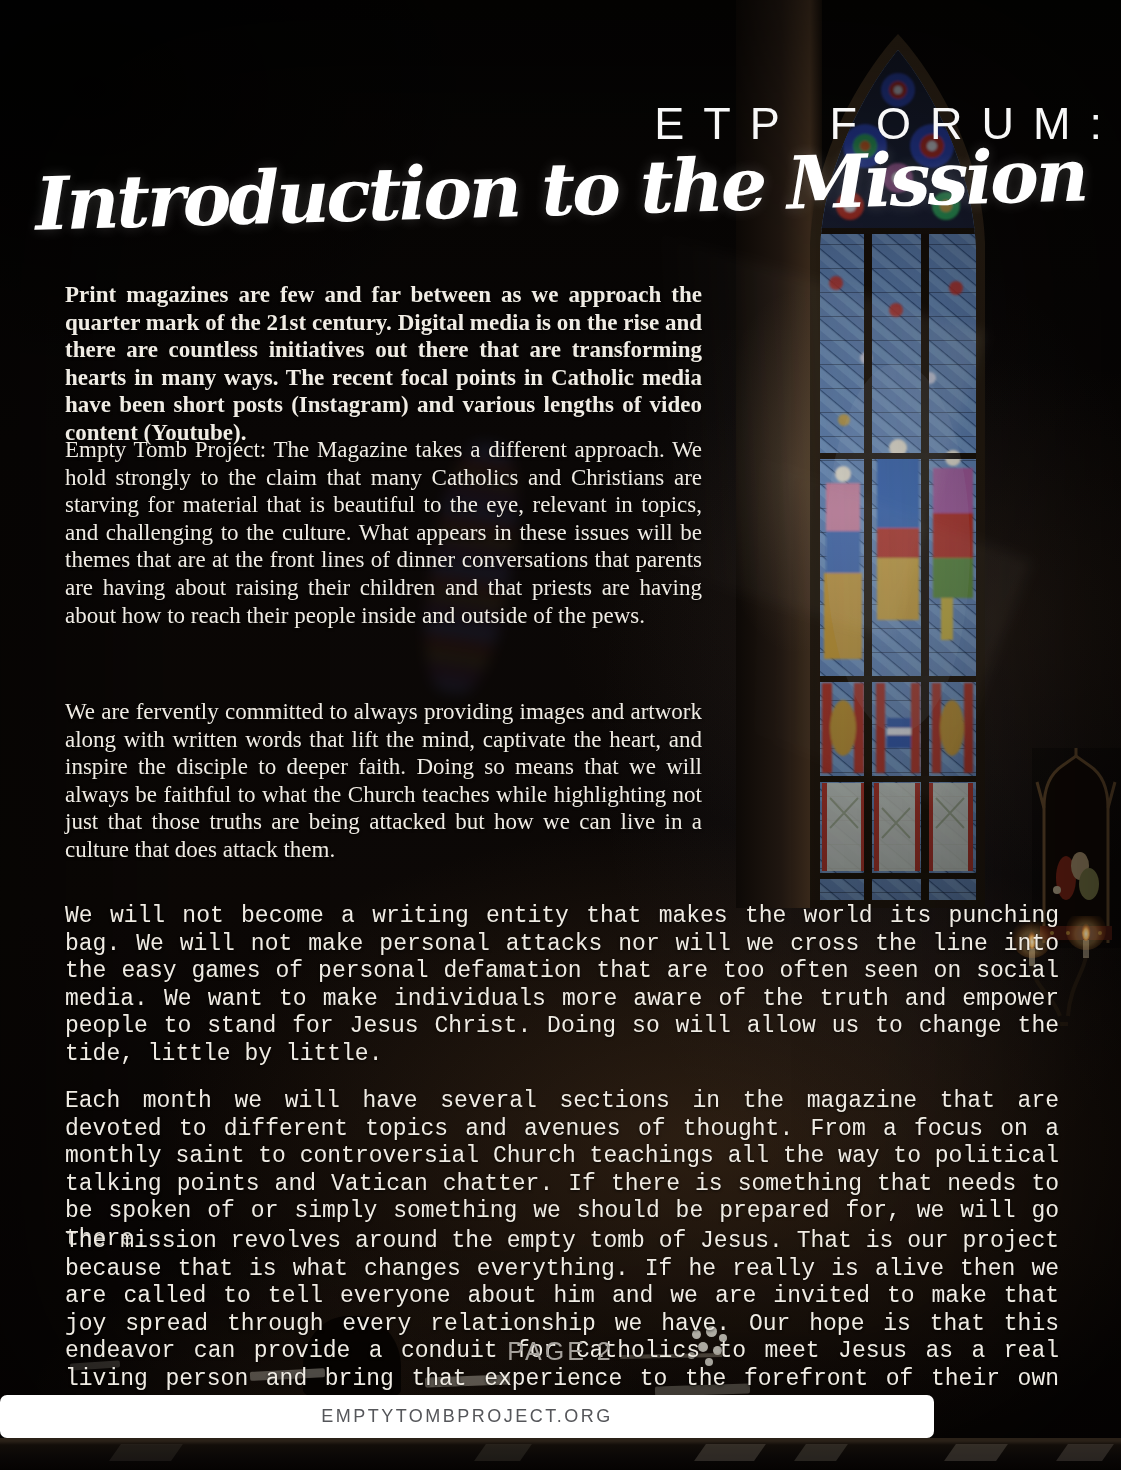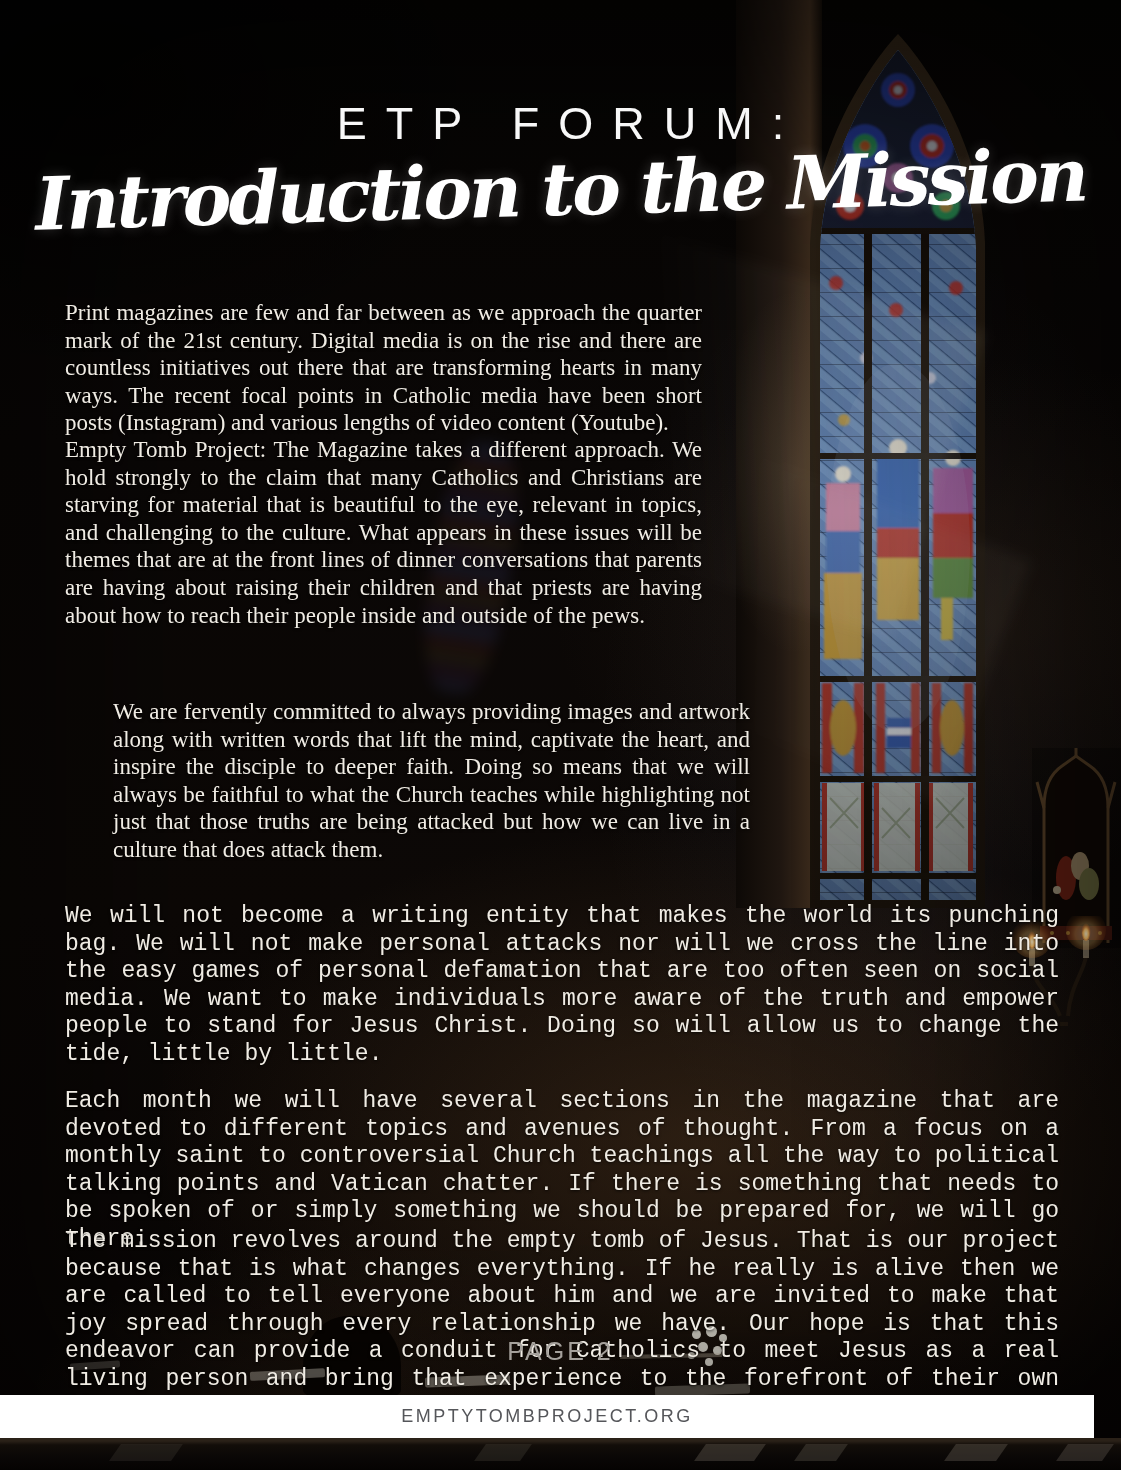--- a/index.html
+++ b/index.html
@@ -49,48 +49,48 @@
     position:absolute;left:303px;top:1316px;width:98px;height:82px;z-index:2;
     background:rgba(6,3,2,.92);border-radius:46% 46% 18% 18%/62% 62% 10% 10%;
   }
   .flowers{position:absolute;left:686px;top:1326px;width:48px;height:46px;z-index:2;}
   .flowers i{position:absolute;border-radius:50%;background:#e9e6dc;opacity:.85;}
   .altar-cloth{position:absolute;left:620px;top:1354px;width:102px;height:4px;z-index:2;
     background:#b8ad98;opacity:.4;transform:rotate(-1deg);}
   .paper{position:absolute;z-index:2;background:#cfc8ba;border-radius:2px;}
   
   .kicker{
-    position:absolute;top:98px;left:0;width:100%;z-index:5;text-align:center;
+    position:absolute;top:98px;left:0;width:100%;z-index:5;text-align:right;
     font-family:"Liberation Sans",sans-serif;font-weight:300;font-size:45px;
     letter-spacing:19px;text-indent:19px;color:#f8f8f8;
   }
   .script-title{
     position:absolute;top:146px;left:0;width:100%;z-index:5;text-align:center;
     font-family:"DejaVu Serif",serif;font-style:italic;font-weight:700;
     font-size:73px;letter-spacing:-3px;color:#ffffff;
     transform:rotate(-1.6deg);text-shadow:0 0 14px rgba(255,255,255,.18);
     white-space:nowrap;
   }
   .para{
     position:absolute;left:65px;z-index:5;color:#f0ece4;
     font-size:23px;line-height:27.6px;text-align:justify;
     text-shadow:0 1px 3px rgba(0,0,0,.75);margin:0;
   }
   .narrow{width:637px;}
   .wide{width:994px;font-family:Liberation Mono, monospace;}
-  .p1{top:299px;} .p2{top:436px;} .p3{top:698px;margin-left:48px;}
+  .p1{top:281px;font-weight:bold;} .p2{top:436px;} .p3{top:698px;}
   .p4{top:903px;} .p5{top:1088px;} .p6{top:1228px;}
   .page-num{
     position:absolute;top:1337px;left:0;width:100%;z-index:5;text-align:center;
     font-family:"Liberation Sans",sans-serif;font-size:25px;letter-spacing:3px;
     color:#a5a19c;
   }
   .footer-bar{
-    position:absolute;top:1395px;left:0;width:1094px;height:43px;z-index:6;
-    background:#ffffff;display:flex;align-items:center;justify-content:center;
+    position:absolute;top:1395px;left:0;width:934px;height:43px;z-index:6;
+    background:#ffffff;display:flex;align-items:center;justify-content:center;border-radius:7px;
   }
   .footer-bar span{
     font-family:"Liberation Sans",sans-serif;font-size:18px;letter-spacing:2.5px;
     color:#55565a;font-weight:400;
   }
   .bottom-strip{
     position:absolute;top:1438px;left:0;width:1121px;height:32px;z-index:6;overflow:hidden;
     background:linear-gradient(to bottom,#2a2118 0 3px,#120d09 7px,#0a0706 60%,#050302);
   }
   .stripe{position:absolute;top:6px;height:17px;background:#6a6258;transform:skewX(-35deg);}

